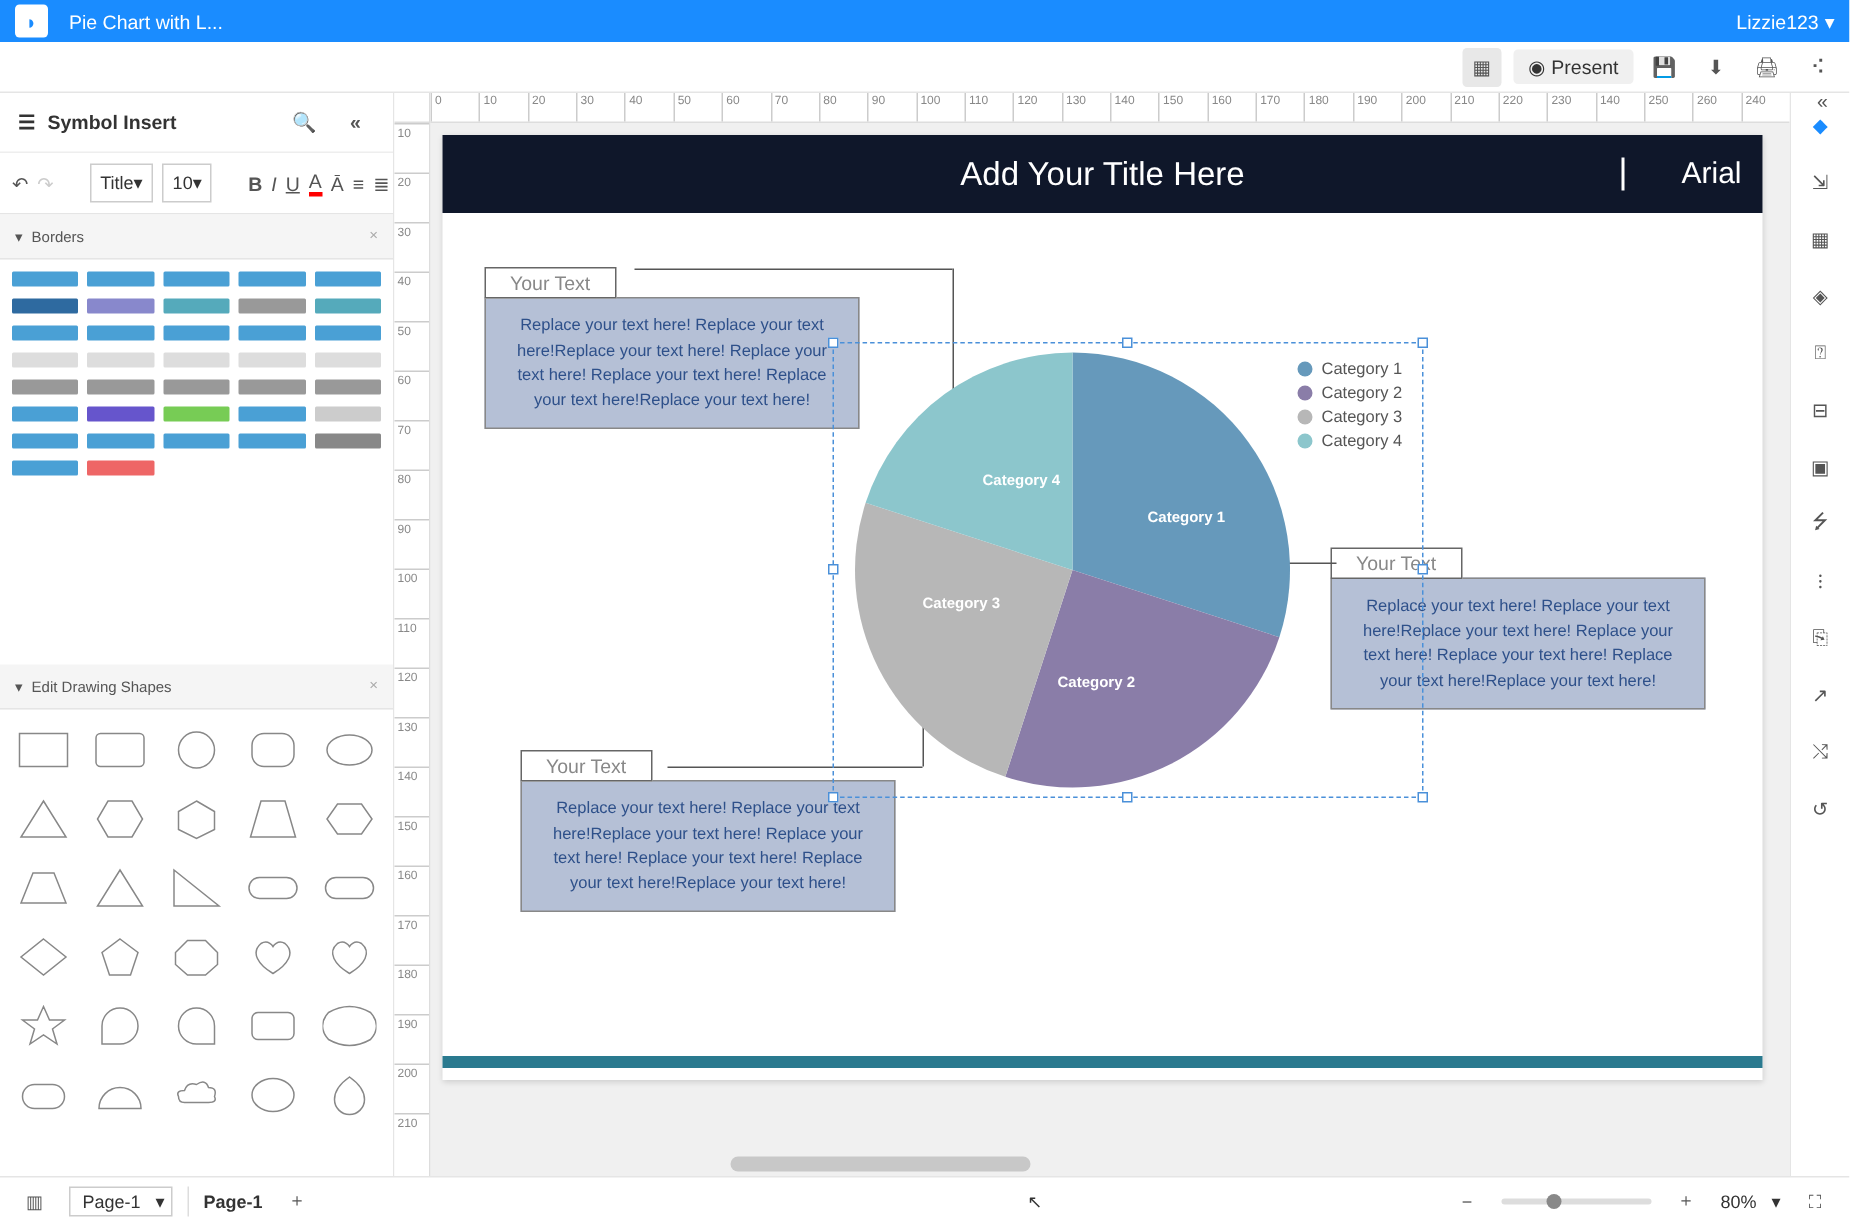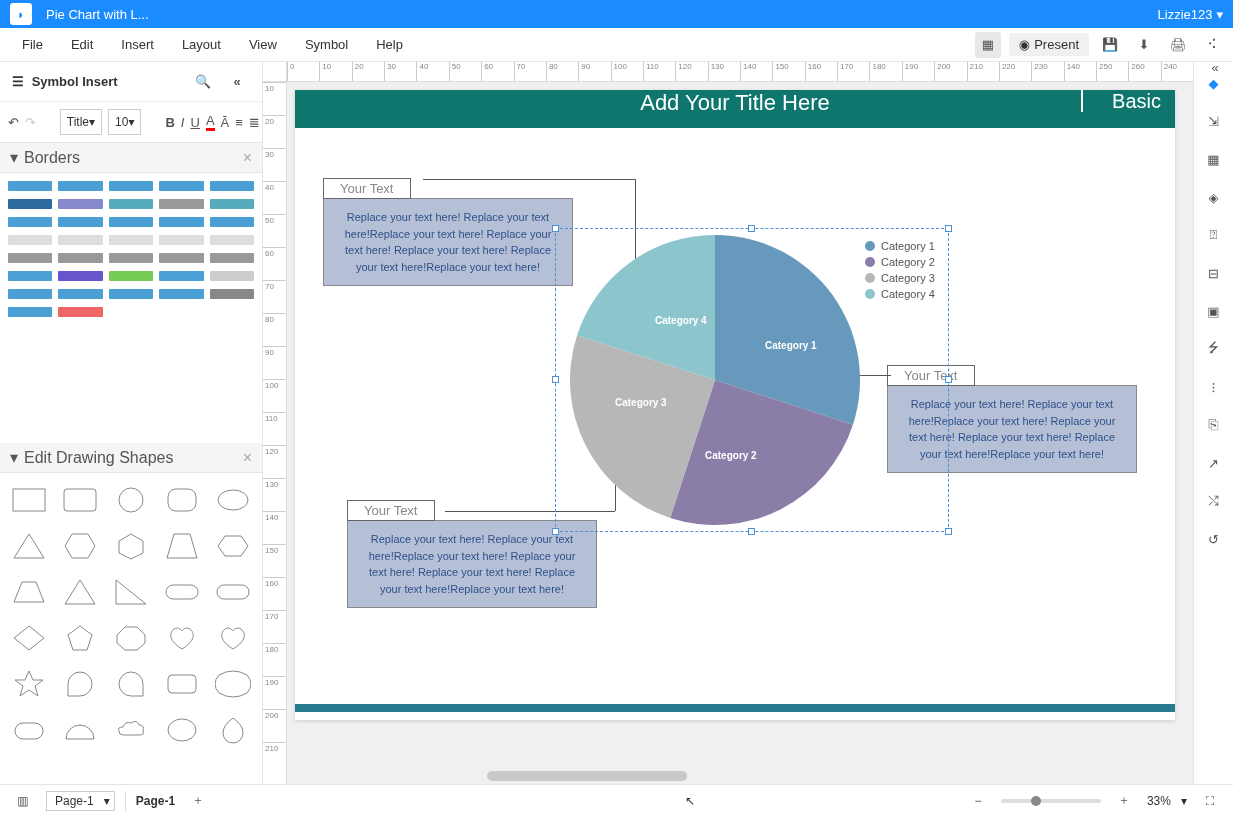--- a/index.html
+++ b/index.html
@@ -17,37 +17,37 @@
 .icon-btn { width: 26px; height: 26px; display: flex; align-items: center; justify-content: center; color: #555; cursor: pointer; }
 .toolbar { height: 40px; border-bottom: 1px solid #e5e5e5; display: flex; align-items: center; padding: 0 8px; gap: 2px; background: #fff; }
 .toolbar .sep { width: 1px; height: 24px; background: #e0e0e0; margin: 0 6px; }
 .font-select { width: 100px; height: 26px; border: 1px solid #ccc; padding: 2px 6px; font-size: 12px; background: #fff; display: flex; align-items: center; justify-content: space-between; }
 .font-size { width: 48px; height: 26px; border: 1px solid #ccc; padding: 2px 6px; font-size: 12px; background: #fff; display: flex; align-items: center; justify-content: space-between; }
 .more-dots { letter-spacing: 2px; font-weight: bold; }
 .main { flex: 1; display: flex; overflow: hidden; }
 .left-panel { width: 263px; border-right: 1px solid #e5e5e5; display: flex; flex-direction: column; }
 .lib-header { height: 40px; display: flex; align-items: center; padding: 0 12px; gap: 8px; font-weight: 600; border-bottom: 1px solid #eee; }
 .lib-header .title { flex: 1; }
-.panel-section-header { height: 30px; background: #f5f5f5; display: flex; align-items: center; padding: 0 10px; font-size: 16px; color: #555; border-bottom: 1px solid #e5e5e5; justify-content: space-between; }
+.panel-section-header { height: 30px; background: #f5f5f5; display: flex; align-items: center; padding: 0 10px; font-size: 10px; color: #555; border-bottom: 1px solid #e5e5e5; justify-content: space-between; }
 .panel-section-header .caret { margin-right: 6px; }
 .panel-body { padding: 8px; overflow: auto; }
 .borders-grid { display: grid; grid-template-columns: repeat(5, 1fr); gap: 8px 6px; }
 .border-swatch { height: 10px; border-radius: 1px; }
 .shapes-grid { display: grid; grid-template-columns: repeat(5, 1fr); gap: 8px; }
 .shape-cell { height: 38px; display: flex; align-items: center; justify-content: center; }
 .shape-cell svg { width: 36px; height: 30px; }
 .canvas-area { flex: 1; display: flex; flex-direction: column; position: relative; background: #f8f8f8; }
 .ruler-corner { position: absolute; left: 0; top: 0; width: 24px; height: 20px; background: #fff; border-right: 1px solid #ddd; border-bottom: 1px solid #ddd; z-index: 2; }
 .ruler-h { position: absolute; left: 24px; top: 0; right: 0; height: 20px; background: #fff; border-bottom: 1px solid #ddd; font-size: 8px; color: #888; display: flex; z-index: 1; }
 .ruler-h .tick { width: 33px; border-left: 1px solid #ccc; padding-left: 2px; }
 .ruler-v { position: absolute; left: 0; top: 20px; bottom: 0; width: 24px; background: #fff; border-right: 1px solid #ddd; font-size: 8px; color: #888; z-index: 1; }
 .ruler-v .tick { height: 33px; border-top: 1px solid #ccc; padding: 1px 2px; }
 .canvas-viewport { position: absolute; left: 24px; top: 20px; right: 0; bottom: 16px; overflow: auto; background: #f0f0f0; }
 .page { margin: 8px; width: 880px; height: 630px; background: #fff; box-shadow: 0 1px 4px rgba(0,0,0,0.15); position: relative; }
-.page-header { height: 38px; background: #0f766e; color: #fff; display: flex; justify-content: center; position: relative; font-size: 22px; }
+.page-header { height: 52px; background: #0f172a; color: #fff; display: flex; align-items: center; justify-content: center; position: relative; font-size: 22px; }
 .page-header .date { position: absolute; right: 14px; font-size: 20px; }
 .page-header .divider { position: absolute; right: 92px; width: 2px; height: 22px; background: #fff; }
 .page-footer { position: absolute; bottom: 8px; left: 0; right: 0; height: 8px; background: #2a7a8f; }
 .annotation { position: absolute; }
 .annot-label { background: #fff; border: 1px solid #666; padding: 2px 16px; color: #888; font-size: 13px; display: inline-block; }
 .annot-body { background: #b5c0d6; border: 1px solid #888; padding: 10px 12px; color: #2e508a; font-size: 11px; text-align: center; line-height: 1.5; width: 250px; }
 .pie-wrap { position: absolute; left: 270px; top: 140px; }
 .pie-legend { position: absolute; left: 570px; top: 150px; font-size: 11px; color: #555; }
 .pie-legend .row { display: flex; align-items: center; gap: 6px; margin-bottom: 4px; }
 .pie-legend .dot { width: 10px; height: 10px; border-radius: 50%; }
@@ -76,29 +76,20 @@
     <div class="logo">◗</div>
     <div class="doc-title">Pie Chart with L...</div>
     <div class="spacer"></div>
     <div class="user">
         <span>Lizzie123</span>
         <span>▾</span>
       </div>
   </div>
 
   <div class="menubar">
-    <div id="menu-items" style="display:flex;">
-        <div class="menu-item">File</div>
-        <div class="menu-item">Edit</div>
-        <div class="menu-item">Insert</div>
-        <div class="menu-item">Layout</div>
-        <div class="menu-item">View</div>
-        <div class="menu-item">Symbol</div>
-        <div class="menu-item">Help</div>
-      </div>
     <div class="spacer" style="flex:1"></div>
     <div class="right-tools">
       <div class="icon-btn" style="background:#e8e8e8;border-radius:3px;">▦</div>
       <div class="present-btn">
           <span>◉</span>
           <span>Present</span>
         </div>
       <div class="icon-btn">💾</div>
       <div class="icon-btn">⬇</div>
       <div class="icon-btn">🖨</div>
@@ -420,21 +411,21 @@
           <div class="tick">190</div>
           <div class="tick">200</div>
           <div class="tick">210</div>
         </div>
 
       <div class="canvas-viewport">
         <div class="page">
           <div class="page-header">
             <span>Add Your Title Here</span>
             <span class="divider"></span>
-            <span class="date">Basic</span>
+            <span class="date">Arial</span>
           </div>
 
           <div class="annotation" style="left:28px;top:88px;">
             <div class="annot-label">Your Text</div>
             <div class="annot-body" style="margin-top:-1px;">Replace your text here!   Replace your text here!Replace your text here!   Replace your text here!   Replace your text here!   Replace your text here!Replace your text here!</div>
           </div>
 
           <div class="annotation" style="left:592px;top:275px;">
             <div class="annot-label">Your Text</div>
             <div class="annot-body" style="margin-top:-1px;">Replace your text here!   Replace your text here!Replace your text here!   Replace your text here!   Replace your text here!   Replace your text here!Replace your text here!</div>
@@ -531,17 +522,17 @@
     <span class="divider-v"></span>
     <span class="page-tab">Page-1</span>
     <span class="icon-btn">＋</span>
     <div style="flex:1"></div>
     <span style="margin-right:260px;">↖</span>
     <span class="icon-btn">−</span>
     <div class="zoom-slider">
         <div class="thumb"></div>
       </div>
     <span class="icon-btn">＋</span>
-    <span>33%</span>
+    <span>80%</span>
     <span>▾</span>
     <span class="icon-btn">⛶</span>
   </div>
 </div>
 
 </body></html>

